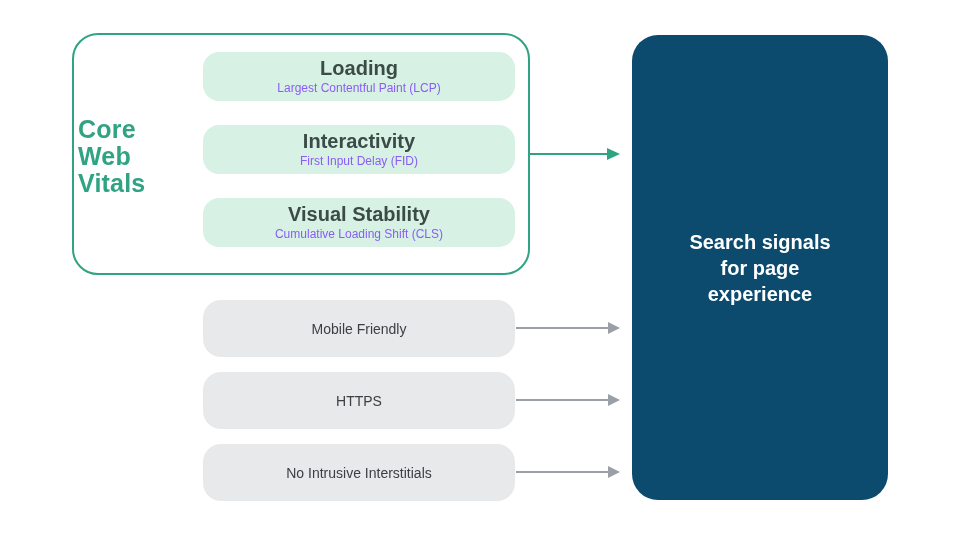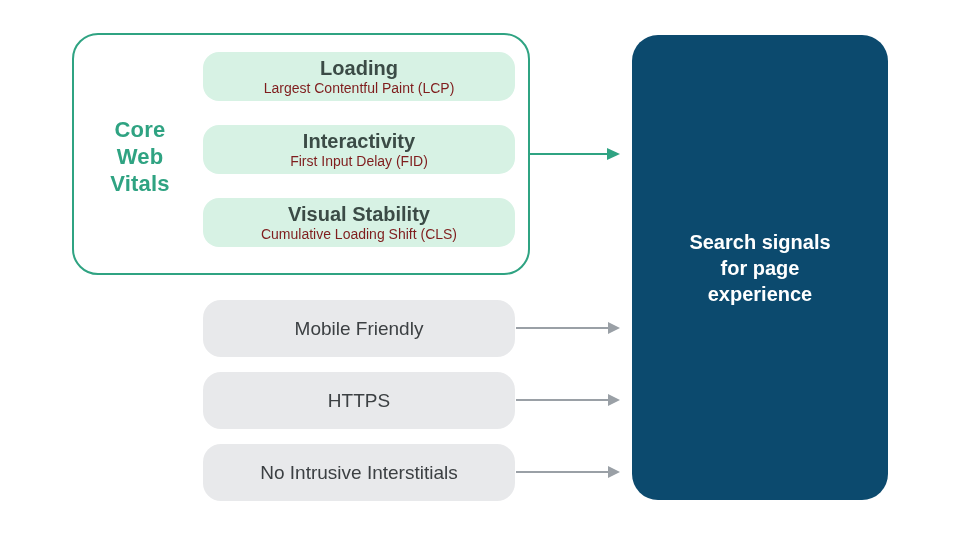--- a/index.html
+++ b/index.html
@@ -19,22 +19,22 @@
     width: 458px; height: 242px;
     border: 2.5px solid #2fa382;
     border-radius: 26px;
     box-sizing: border-box;
     background: #ffffff;
   }
   .cwv-label {
     position: absolute;
     left: 78px; top: 116px;
     width: 124px;
-    text-align: center;
-    font-size: 22px;
+    text-align: left;
+    font-size: 25px;
     font-weight: bold;
     line-height: 27px;
     color: #2fa382;
     white-space: pre-line;
     letter-spacing: 0.2px;
   }
 
   
   .vital-box {
     position: absolute;
@@ -48,39 +48,39 @@
     justify-content: center;
     text-align: center;
   }
   .vital-title {
     font-size: 20px;
     font-weight: bold;
     color: #3b4b46;
     line-height: 24px;
   }
   .vital-subtitle {
-    font-size: 14px;
-    color: #7f1d1d;
+    font-size: 12px;
+    color: #8b5cf6;
     line-height: 17px;
   }
 
   
   .signal-box {
     position: absolute;
     left: 203px;
     width: 312px; height: 57px;
     background: #e8e9eb;
     border-radius: 18px;
     display: flex;
     align-items: center;
     justify-content: center;
     text-align: center;
   }
   .signal-label {
-    font-size: 19px;
+    font-size: 14px;
     color: #3c4043;
   }
 
   
   .arrow {
     position: absolute;
     height: 14px;
     display: flex;
     align-items: center;
   }

